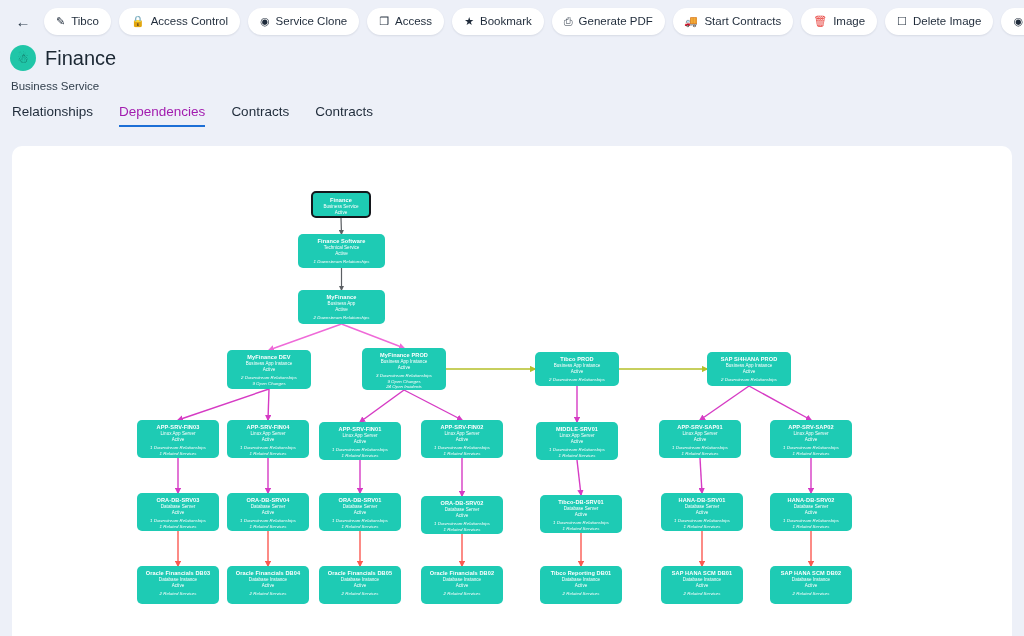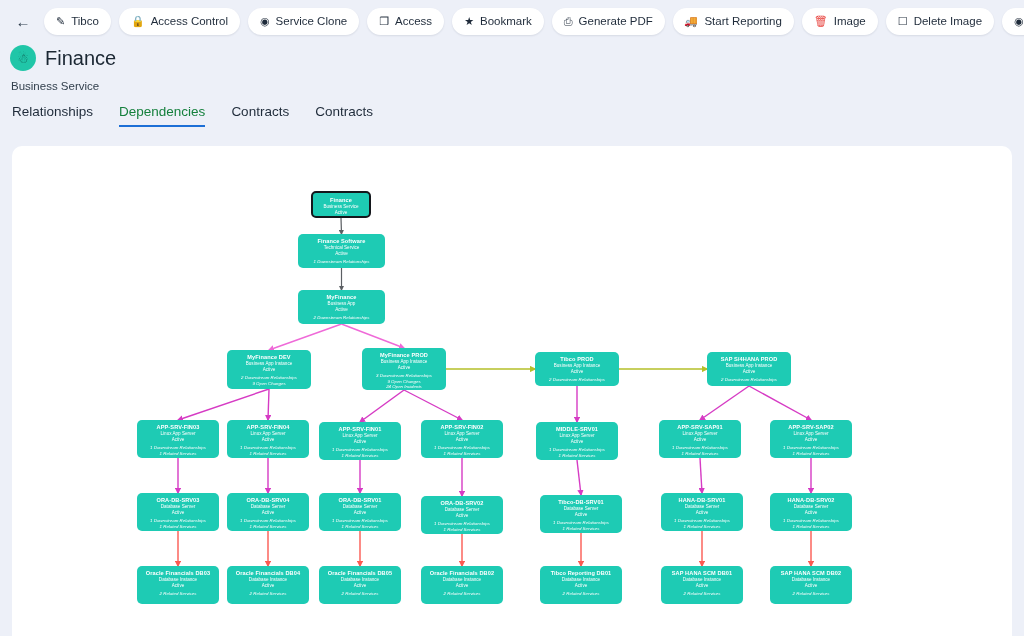--- a/index.html
+++ b/index.html
@@ -66,21 +66,21 @@
   
   .tabs {
     display: flex; align-items: flex-end; gap: 26px;
     padding: 11px 0 0 12px;
     height: 35px;
   }
   .tab {
     font-size: 13.5px; color: #1f2b3a; padding-bottom: 6px;
     cursor: pointer; border-bottom: 2px solid transparent;
   }
-  .tab.active { color: #15803d; border-bottom-color: #1d6fd6; margin-top: 6px; }
+  .tab.active { color: #a21caf; border-bottom-color: #1d6fd6; margin-top: 6px; }
 
   
   .canvas {
     position: absolute;
     left: 12px; top: 146px;
     width: 1000px; height: 490px;
     background: #ffffff;
     border-radius: 10px 10px 0 0;
     overflow: hidden;
   }
@@ -134,21 +134,21 @@
       <button class="tb-btn">
         <span class="tb-ico">★</span>
         <span>Bookmark</span>
       </button>
       <button class="tb-btn">
         <span class="tb-ico">⎙</span>
         <span>Generate PDF</span>
       </button>
       <button class="tb-btn">
         <span class="tb-ico">🚚</span>
-        <span>Start Reporting</span>
+        <span>Start Contracts</span>
       </button>
       <button class="tb-btn">
         <span class="tb-ico danger">🗑</span>
         <span>Image</span>
       </button>
       <button class="tb-btn">
         <span class="tb-ico">☐</span>
         <span>Delete Image</span>
       </button>
       <button class="tb-btn">

